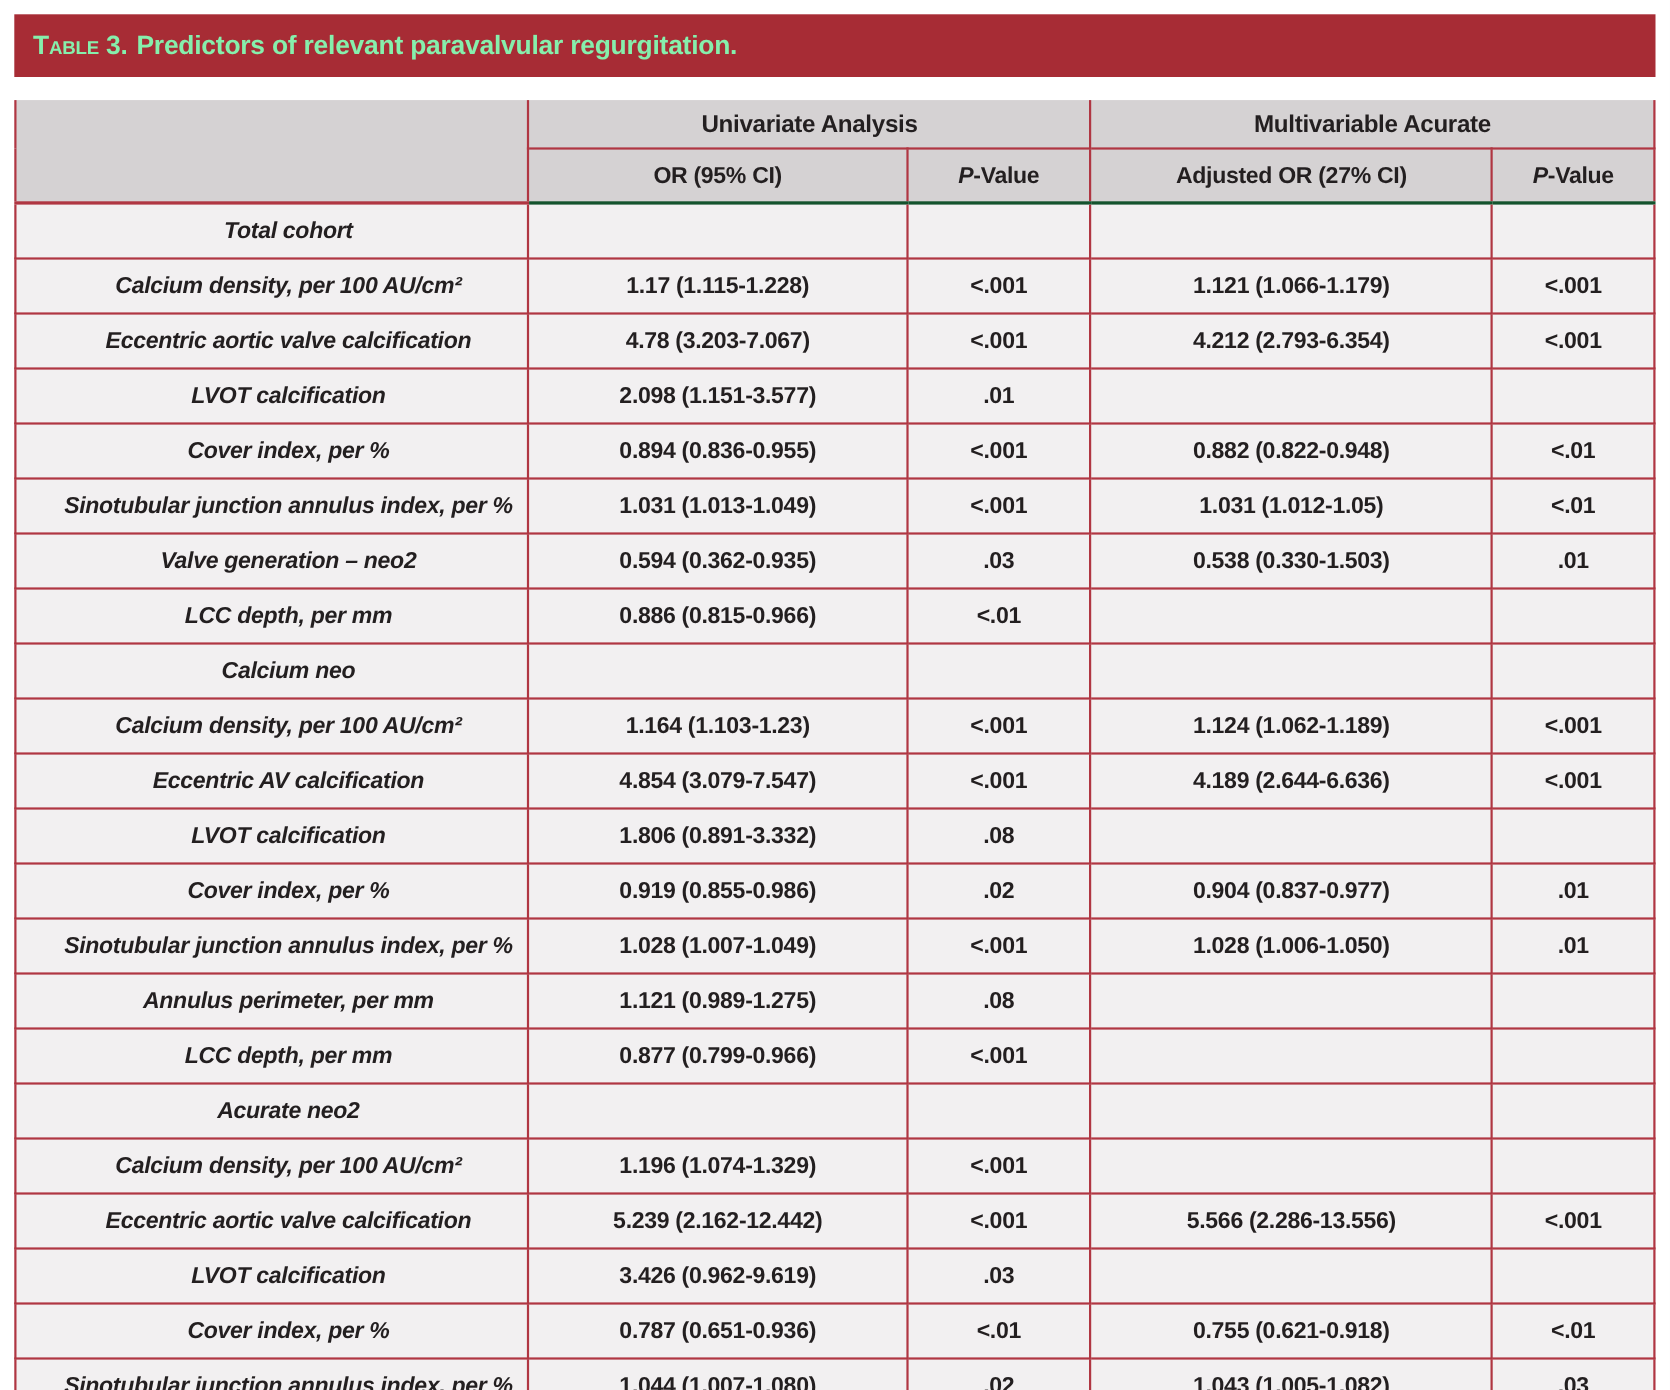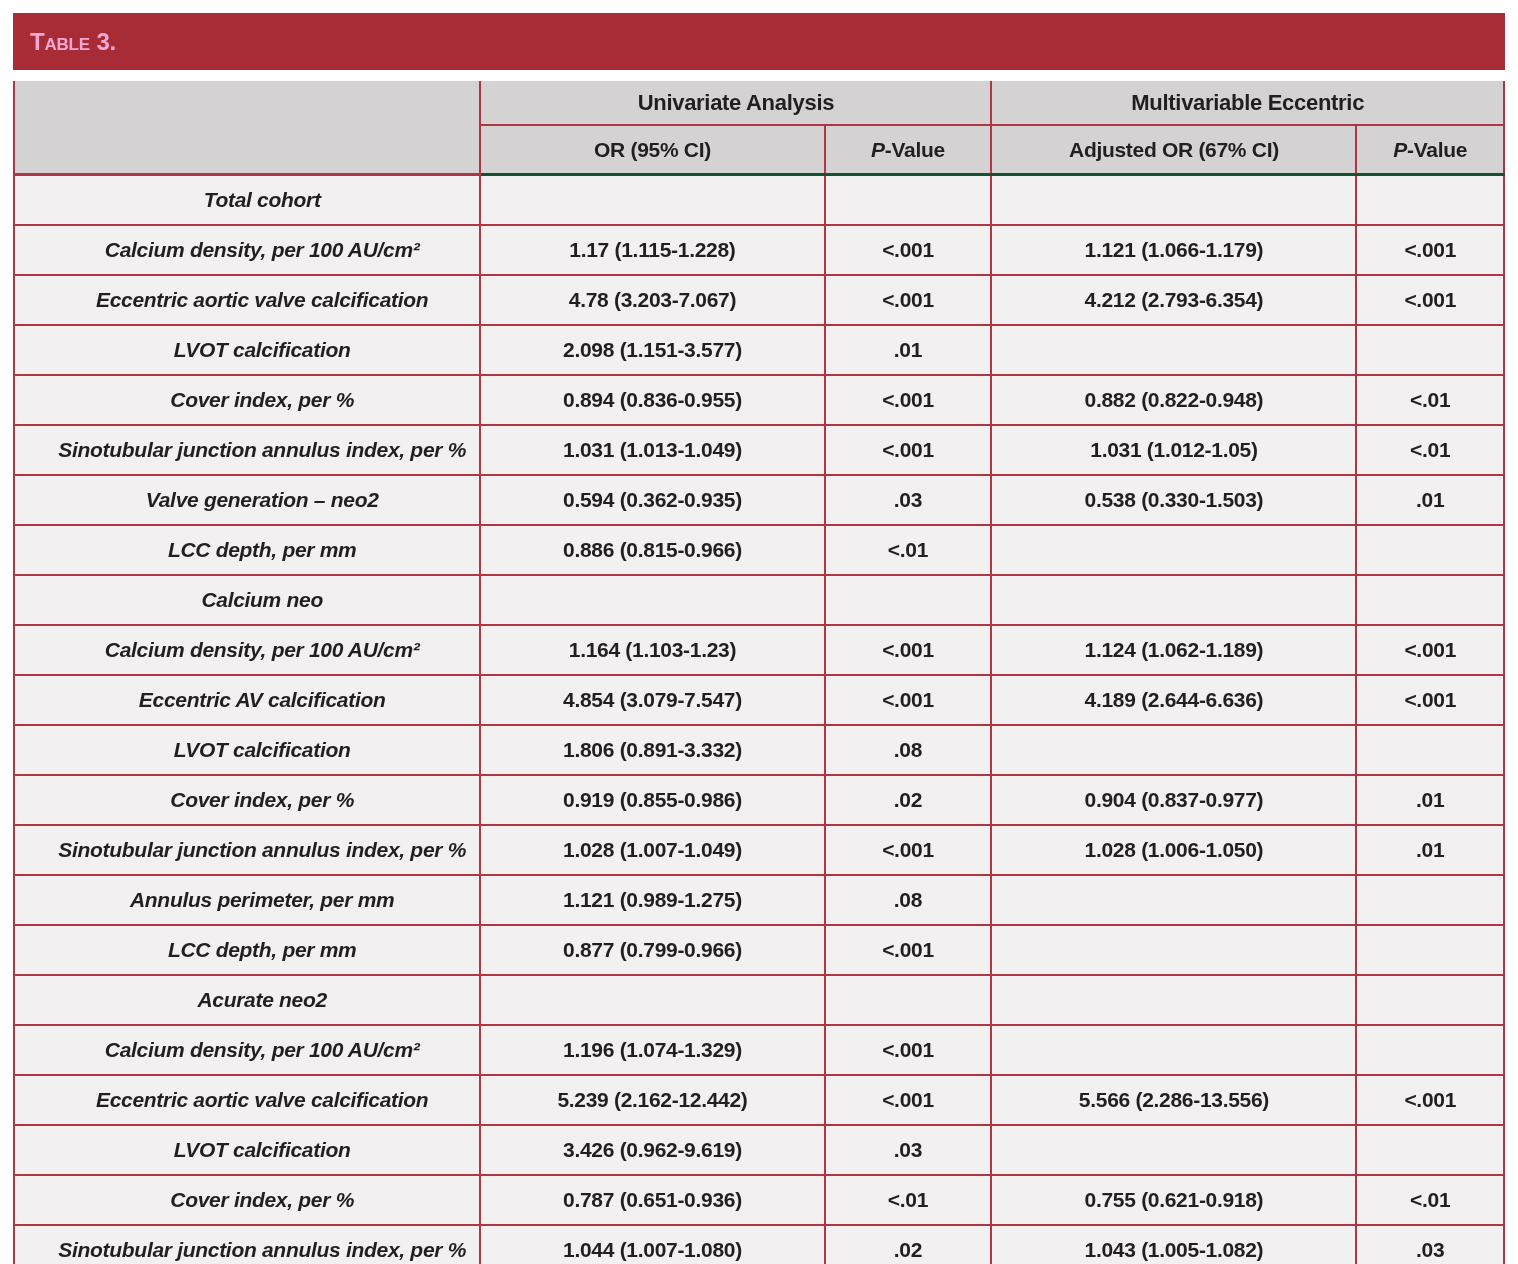--- a/index.html
+++ b/index.html
@@ -1,19 +1,19 @@
 <!DOCTYPE html>
 <html><head>
 <meta charset="utf-8">
 <style>
   html,body{margin:0;padding:0;background:#ffffff;}
   body{font-family:"Liberation Sans","DejaVu Sans",sans-serif;color:#231F20;}
   .page{width:1518px;height:1264px;box-sizing:border-box;padding:13px;background:#ffffff;}
-  .titlebar{background:#A72C35;color:#f9a8d4;height:57px;display:flex;align-items:center;
-    padding:0 17px;box-sizing:border-box;margin-bottom:11px;font-weight:bold;font-size:24px;letter-spacing:-0.2px;}
+  .titlebar{background:#A72C35;color:#86efac;height:57px;display:flex;align-items:center;
+    padding:0 17px;box-sizing:border-box;margin-bottom:21px;font-weight:bold;font-size:24px;letter-spacing:-0.2px;}
   .titlebar .tlabel{font-variant:small-caps;margin-right:8px;}
   table{width:100%;border-collapse:collapse;background:#F2F0F1;table-layout:fixed;}
   col.c1{width:31.3%;} col.c2{width:23.1%;} col.c3{width:11.2%;} col.c4{width:24.5%;} col.c5{width:9.9%;}
   th,td{border:2px solid #B03642;font-size:21px;letter-spacing:-0.3px;}
   thead th{background:#D5D2D3;font-weight:bold;text-align:center;}
   thead tr.grouphead th{height:41px;border-top:none;font-size:22px;}
   thead tr.subhead th{height:45px;font-size:21px;}
   thead th.corner{border-top:none;border-bottom:3px solid #B03642;}
   thead tr.subhead th{border-bottom:3px solid #14532d;}
   tbody td{height:46px;font-weight:bold;background:#F2F0F1;}
@@ -21,40 +21,41 @@
   tbody td.val{text-align:center;}
   tbody tr:last-child td{border-bottom:3px solid #B03642;}
   .pit{font-style:italic;}
 </style>
 </head>
 <body>
 
 <div class="page">
   <div class="titlebar">
     <span class="tlabel">Table 3.</span>
+    <span>Predictors of relevant paravalvular regurgitation.</span>
   </div>
 
   <table>
     <colgroup>
         <col class="c1">
         <col class="c2">
         <col class="c3">
         <col class="c4">
         <col class="c5">
       </colgroup>
     <thead>
       <tr class="grouphead">
         <th class="corner" rowspan="2"></th>
         <th colspan="2">Univariate Analysis</th>
-        <th colspan="2">Multivariable Eccentric</th>
+        <th colspan="2">Multivariable Acurate</th>
       </tr>
       <tr class="subhead">
         <th>OR (95% CI)</th>
         <th><span class="pit">P</span><span>-Value</span></th>
-        <th>Adjusted OR (67% CI)</th>
+        <th>Adjusted OR (27% CI)</th>
         <th><span class="pit">P</span><span>-Value</span></th>
       </tr>
     </thead>
     <tbody>
       <tr>
         <td class="lbl">Total cohort</td>
         <td class="val"></td>
         <td class="val"></td>
         <td class="val"></td>
         <td class="val"></td>

